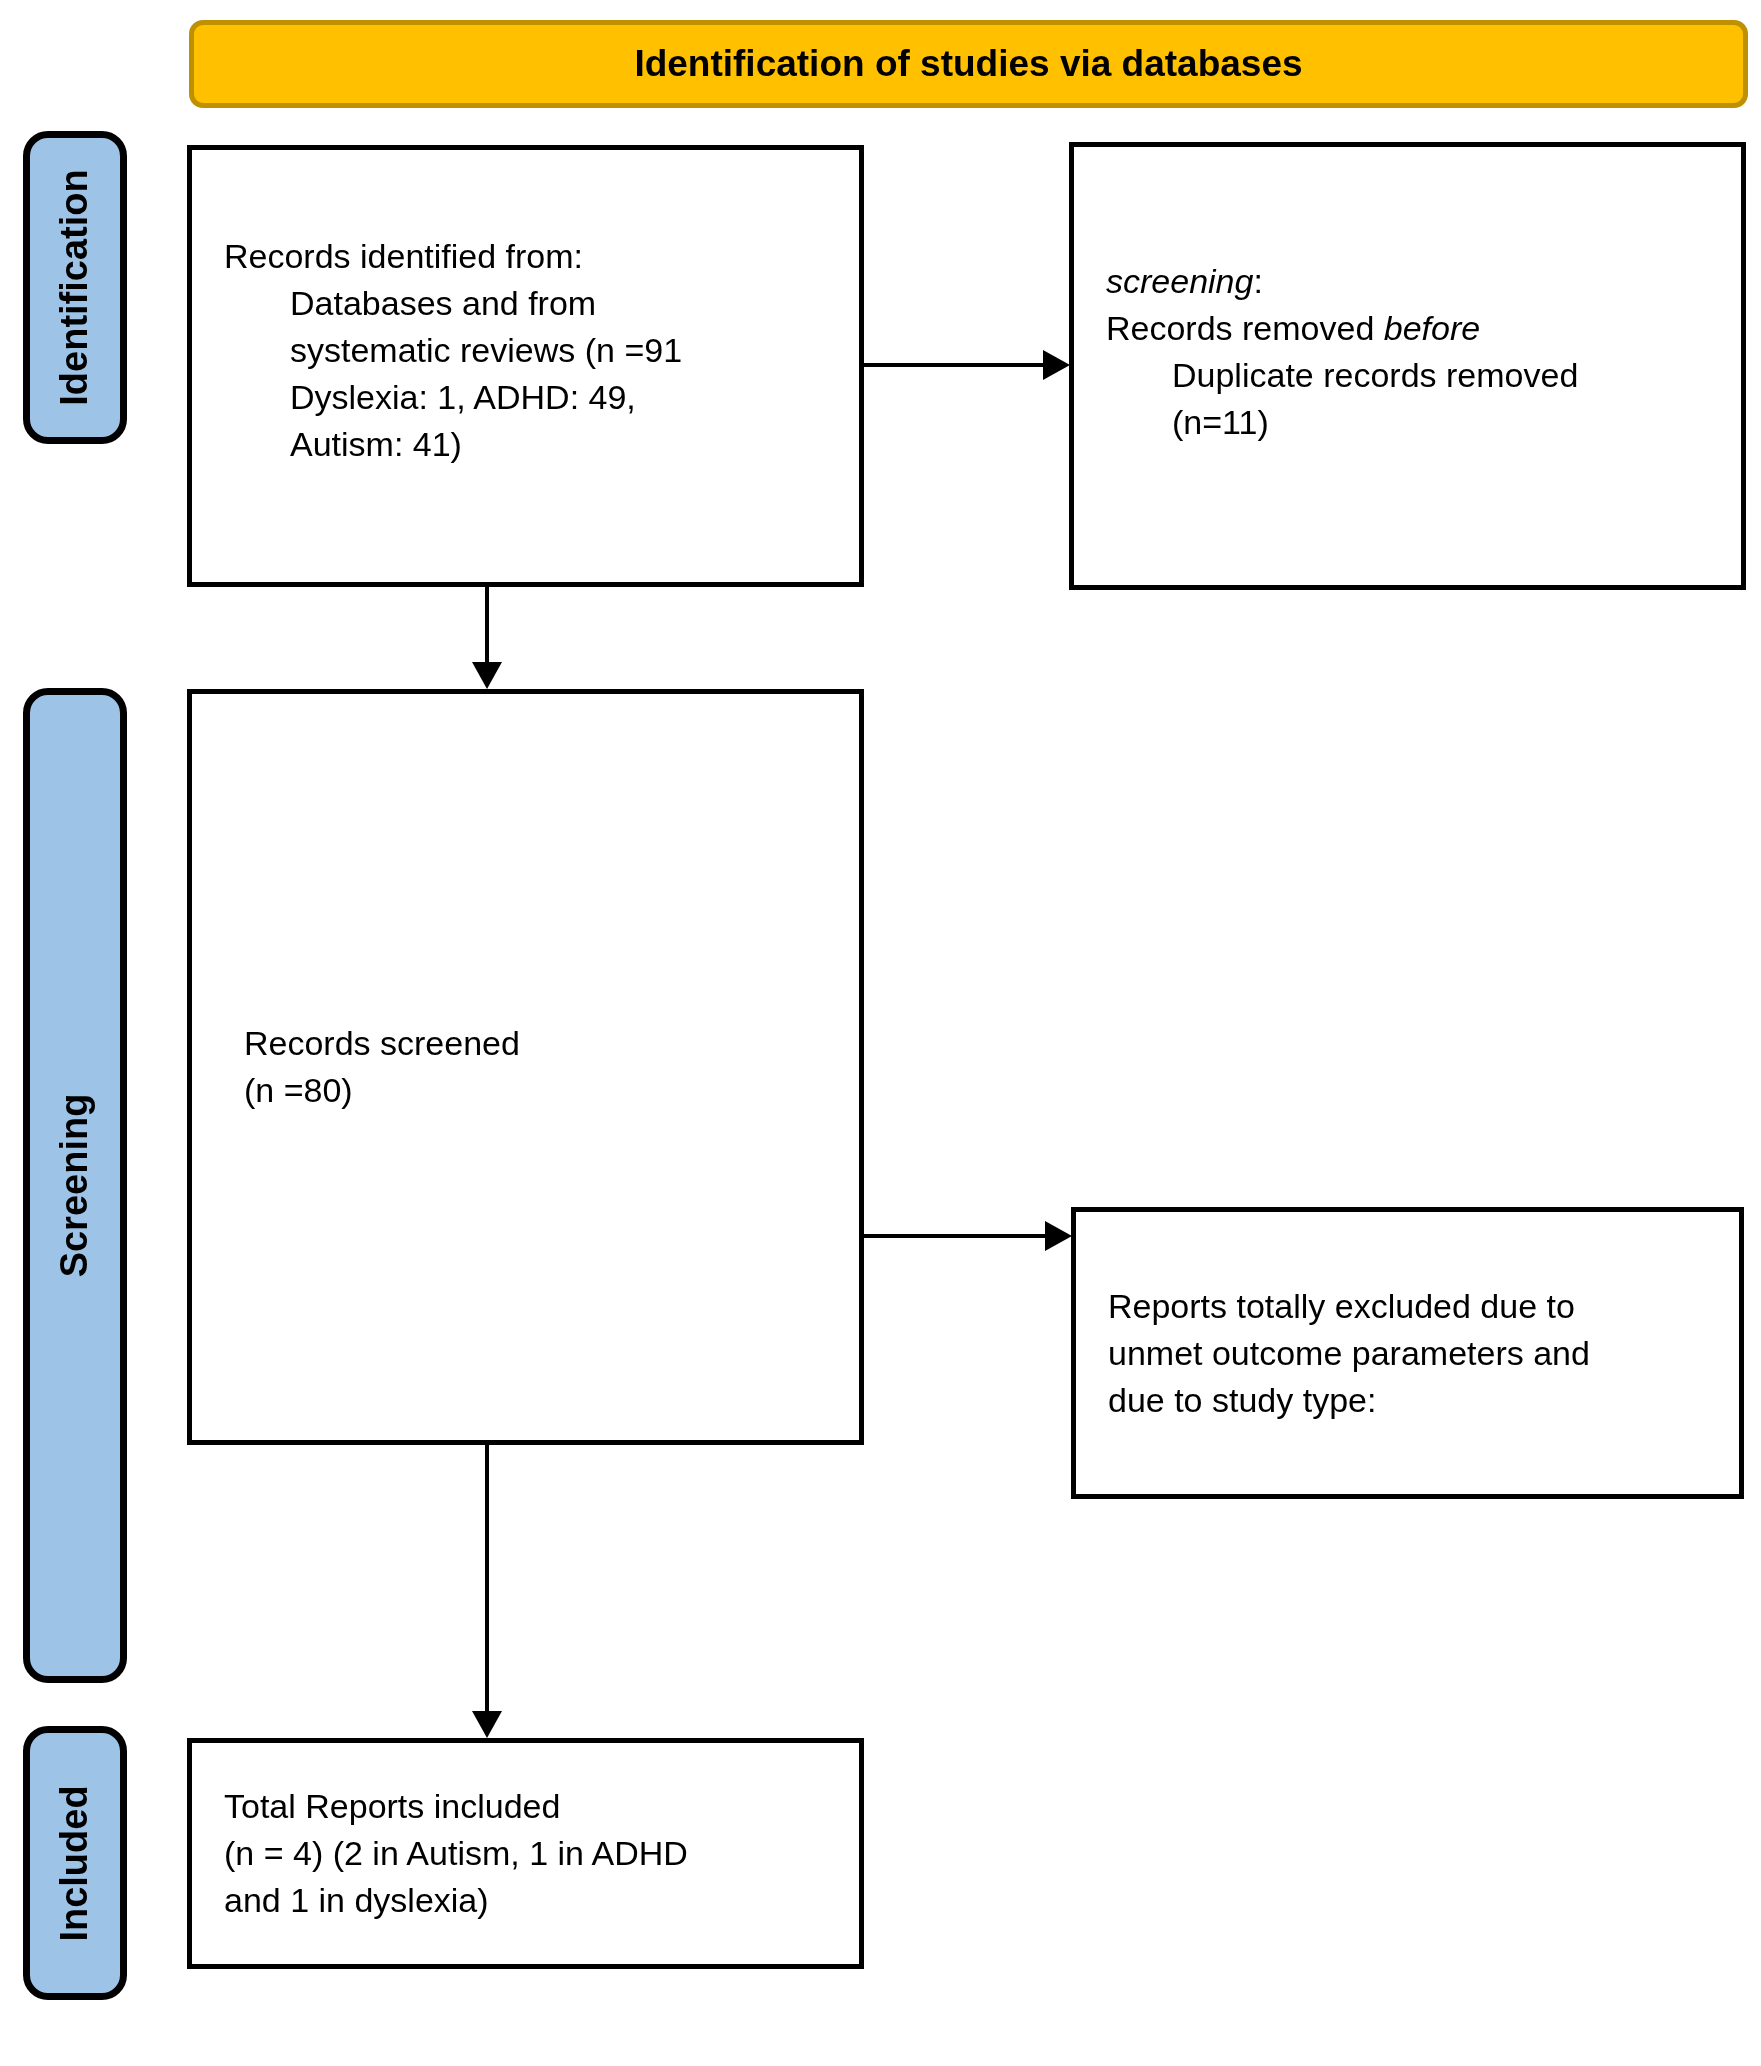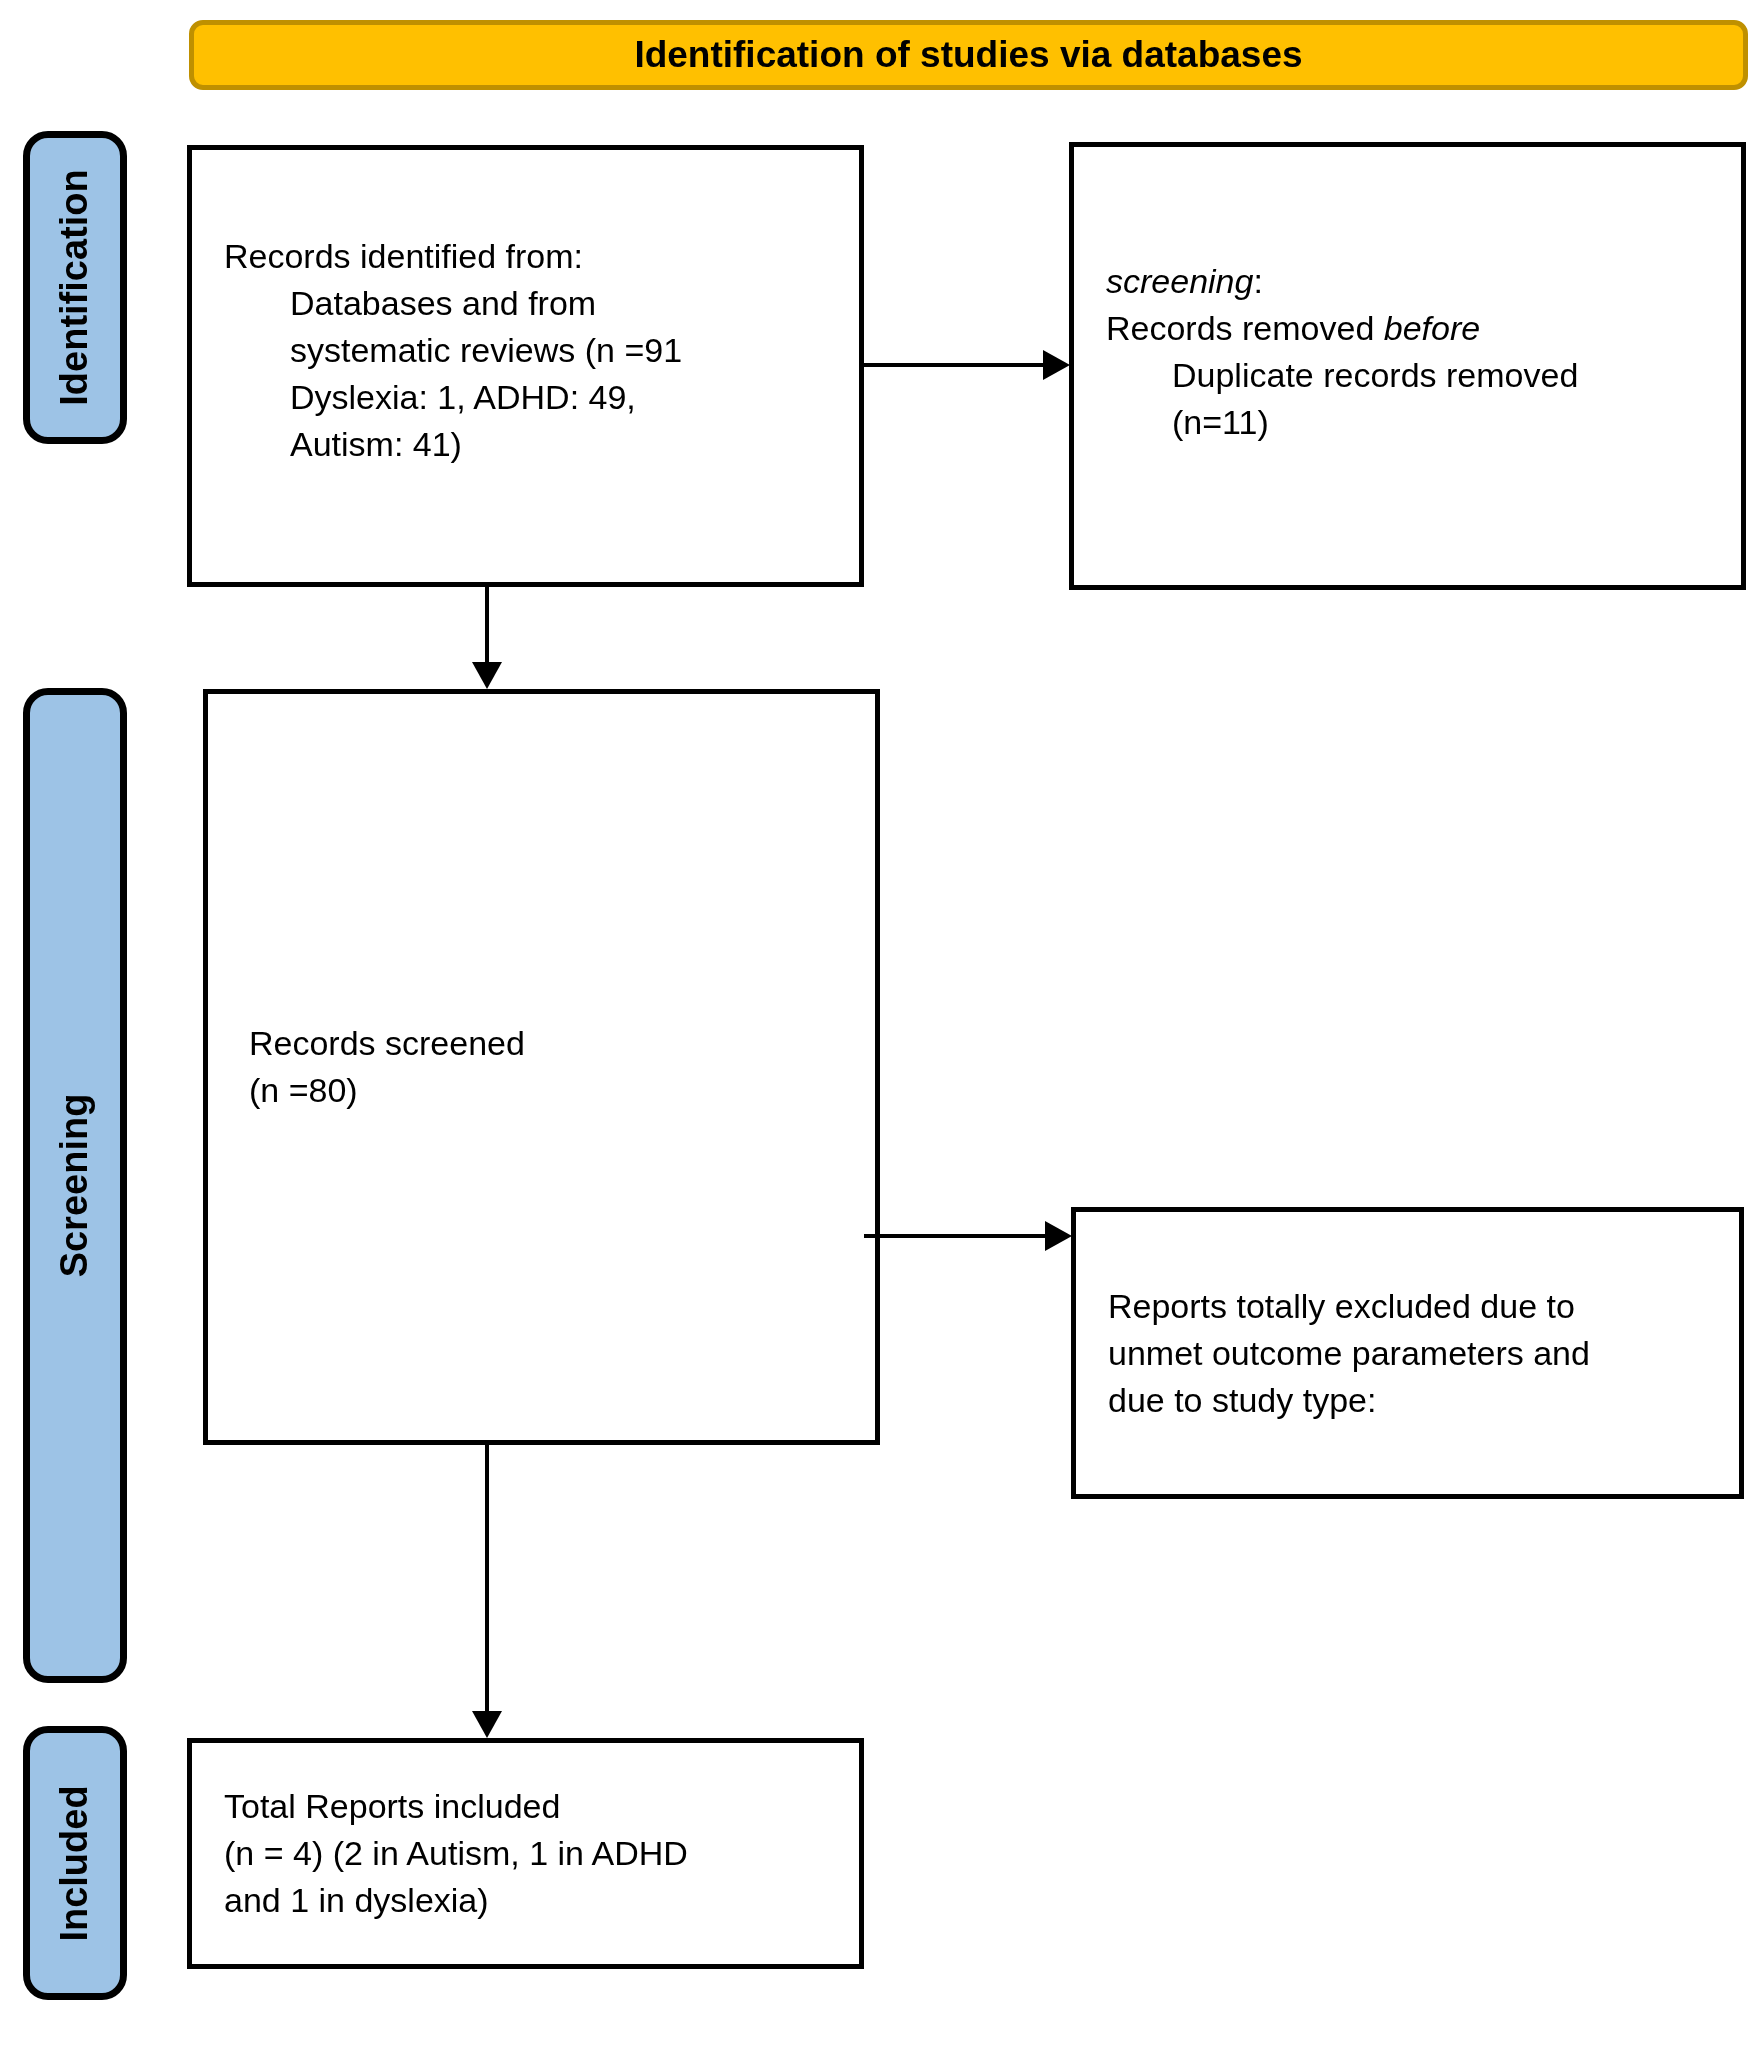--- a/index.html
+++ b/index.html
@@ -9,21 +9,21 @@
     height: 2066px;
     background: #ffffff;
     font-family: "Liberation Sans", "DejaVu Sans", sans-serif;
     color: #000000;
   }
 
   
   .banner {
     position: absolute;
     left: 189px; top: 20px;
-    width: 1559px; height: 70px;
+    width: 1559px; height: 88px;
     box-sizing: border-box;
     background: #FFC000;
     border: 5px solid #BF9000;
     border-radius: 14px;
     display: flex; align-items: center; justify-content: center;
   }
   .banner .banner-label {
     font-size: 37px; font-weight: bold; color: #000;
     white-space: nowrap;
   }
@@ -58,21 +58,21 @@
   }
   .flowbox .line {
     font-size: 34px; line-height: 47px; color: #000;
     white-space: nowrap;
   }
   .flowbox .line.indent { padding-left: 66px; }
   .flowbox .italic { font-style: italic; }
 
   #box-identified { left: 187px;  top: 145px;  width: 677px; height: 442px; padding-bottom: 32px; }
   #box-removed    { left: 1069px; top: 142px;  width: 677px; height: 448px; padding-bottom: 28px; }
-  #box-screened   { left: 203px;  top: 689px;  width: 677px; height: 756px; padding-left: 41px; }
+  #box-screened   { left: 187px;  top: 689px;  width: 677px; height: 756px; padding-left: 52px; }
   #box-excluded   { left: 1071px; top: 1207px; width: 673px; height: 292px; }
   #box-included   { left: 187px;  top: 1738px; width: 677px; height: 231px; }
 
   
   .arrow-line { position: absolute; background: #000000; }
   .arrow-head-right {
     position: absolute; width: 0; height: 0;
     border-top: 15px solid transparent;
     border-bottom: 15px solid transparent;
     border-left: 27px solid #000000;

